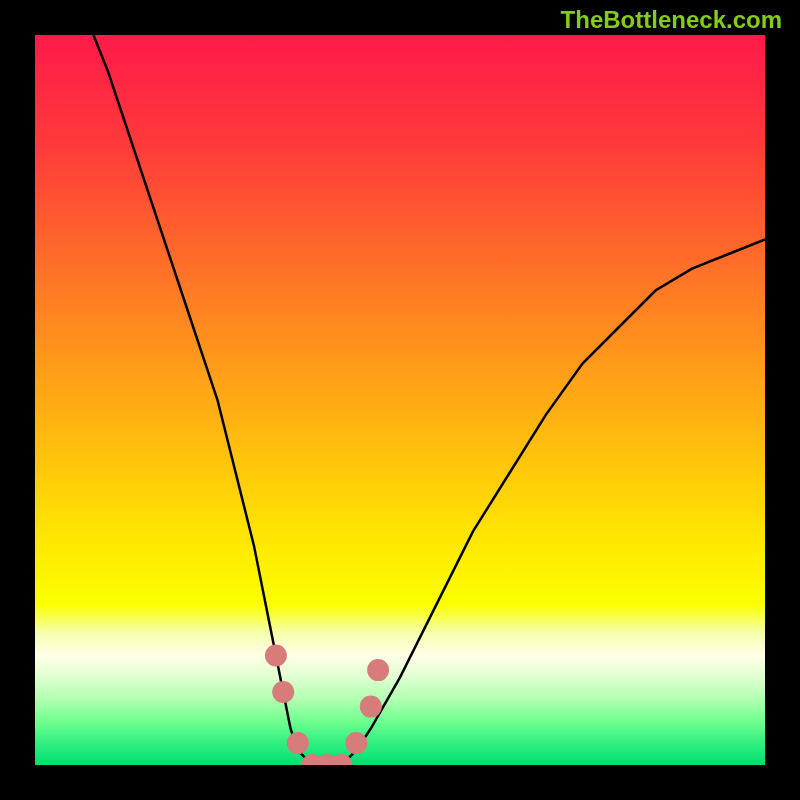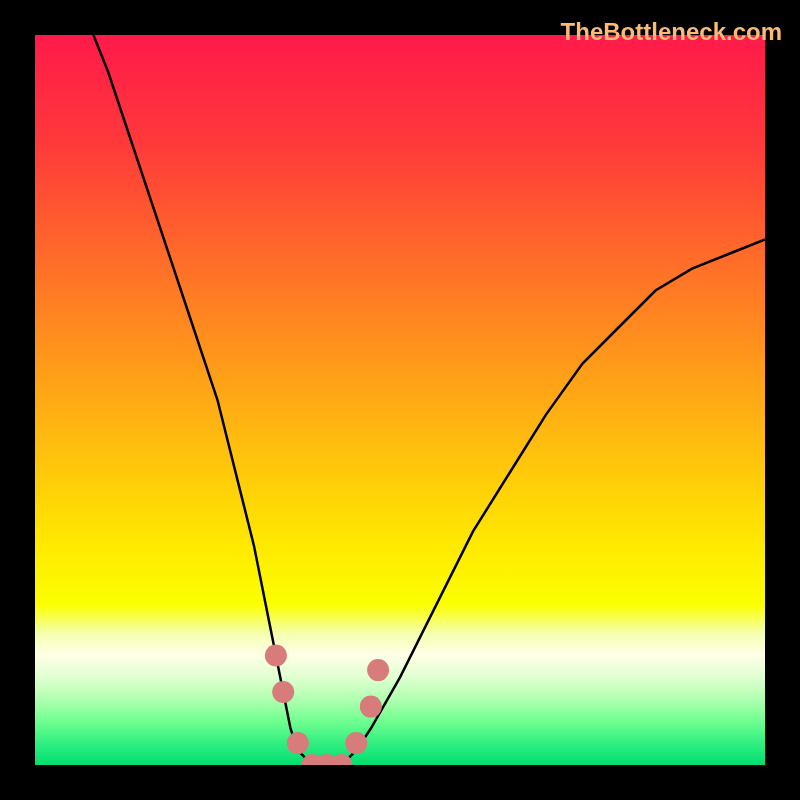--- a/index.html
+++ b/index.html
@@ -9,26 +9,26 @@
     }
     body {
       width: 800px;
       height: 800px;
       background: #000;
       position: relative;
       overflow: hidden;
     }
     .watermark {
       position: absolute;
-      top: 18px;
+      top: 6px;
       right: 18px;
       font-family: Arial, sans-serif;
       font-size: 24px;
       font-weight: bold;
-      color: #fdba74;
+      color: #84cc16;
       z-index: 10;
     }
     .chart-container {
       position: absolute;
       top: 35px;
       left: 35px;
       width: 730px;
       height: 730px;
       overflow: hidden;
     }

